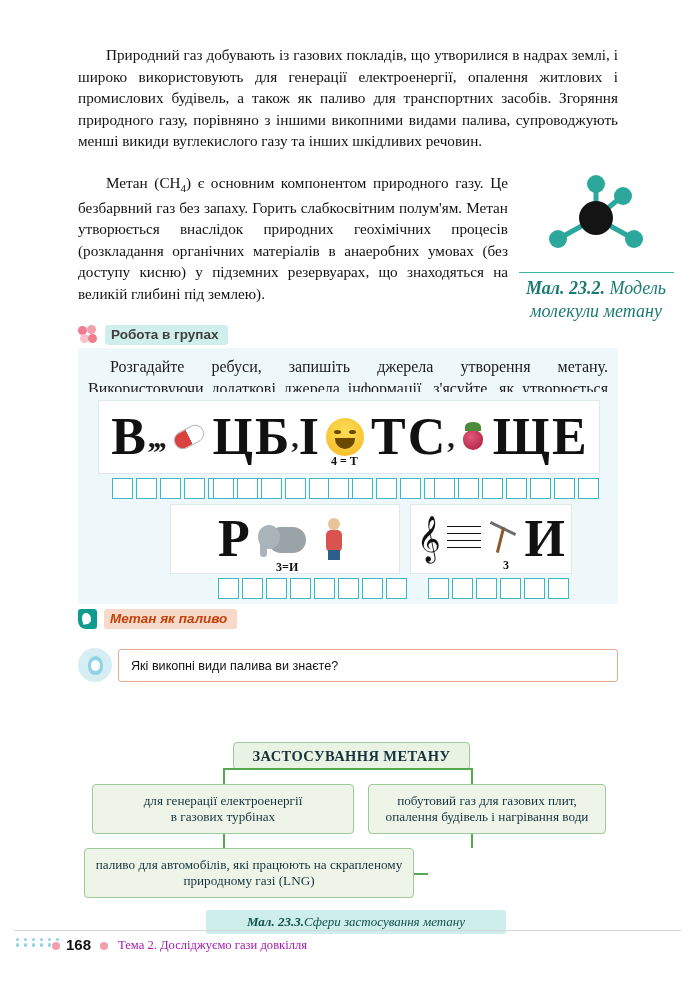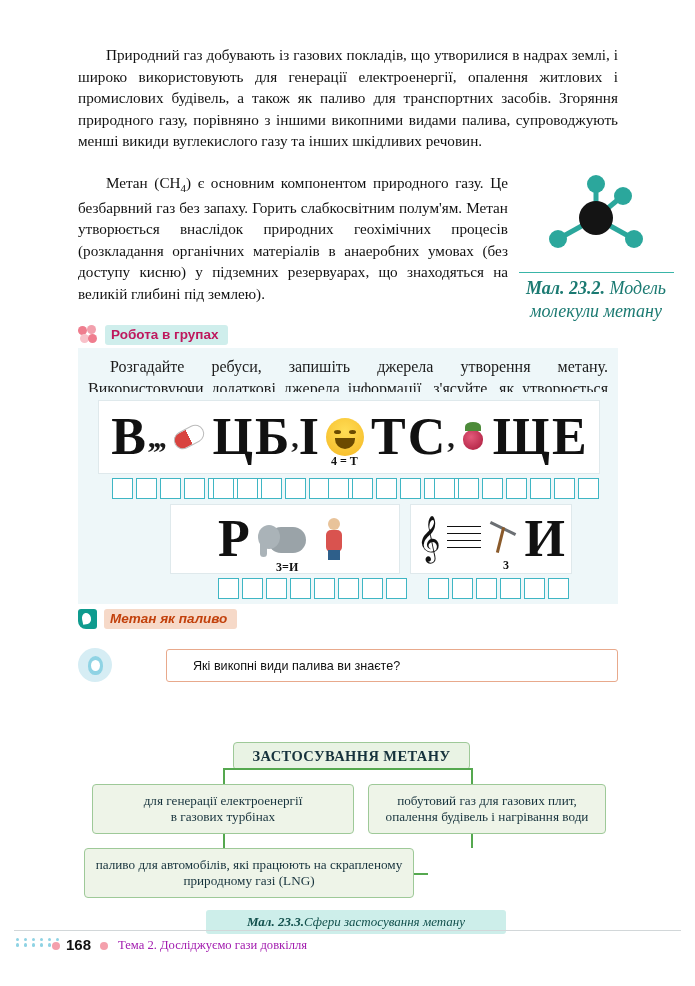--- a/index.html
+++ b/index.html
@@ -52,21 +52,21 @@
     position:absolute;
     display:flex;align-items:center;gap:7px;
     font-family:"Liberation Sans", sans-serif;
     font-weight:bold;font-size:13.5px;
   }
   .secthead .txt{
     padding:2px 10px 3px 6px;
     border-radius:3px;
   }
   .hdr-group{left:78px;top:325px;}
-  .hdr-group .txt{background:#cfeeec;color:#be185d;}
+  .hdr-group .txt{background:#cfeeec;color:#404040;}
   .hdr-fuel{left:78px;top:609px;}
   .hdr-fuel .txt{background:#f6d9c8;color:#c2410c;font-style:italic;}
 
   .icon-flower{
     width:20px;height:20px;position:relative;display:inline-block;
   }
   .icon-flower i{
     position:absolute;width:9px;height:9px;border-radius:50%;
     background:#ef7d8e;
   }
@@ -136,24 +136,23 @@
     width:15px;height:19px;border-radius:50% 50% 45% 45%;
     background:#8fd3e4;position:relative;
   }
   .qbubble .head:after{
     content:"";position:absolute;left:3px;top:4px;width:9px;height:11px;
     background:#fff;border-radius:50%;
   }
   .qbubble .bub{
     position:absolute;left:40px;top:1px;right:0;height:31px;
     border:1.4px solid #e8a98c;border-radius:3px;
-    display:flex;align-items:center;padding-left:26px;
+    display:flex;align-items:center;padding-left:12px;
     font-family:"Liberation Sans", sans-serif;font-size:12.6px;color:#111;
     background:#fff;
-    margin-left:48px;
   }
 
   .p3{left:78px;top:696px;width:540px;}
 
   
   .scheme{position:absolute;left:78px;top:742px;width:540px;height:180px;}
   .sch-title{
     position:absolute;left:155px;top:0;width:235px;height:26px;
     background:#e9f3e4;border:1.4px solid #9ec998;border-radius:4px;
     display:flex;align-items:center;justify-content:center;

